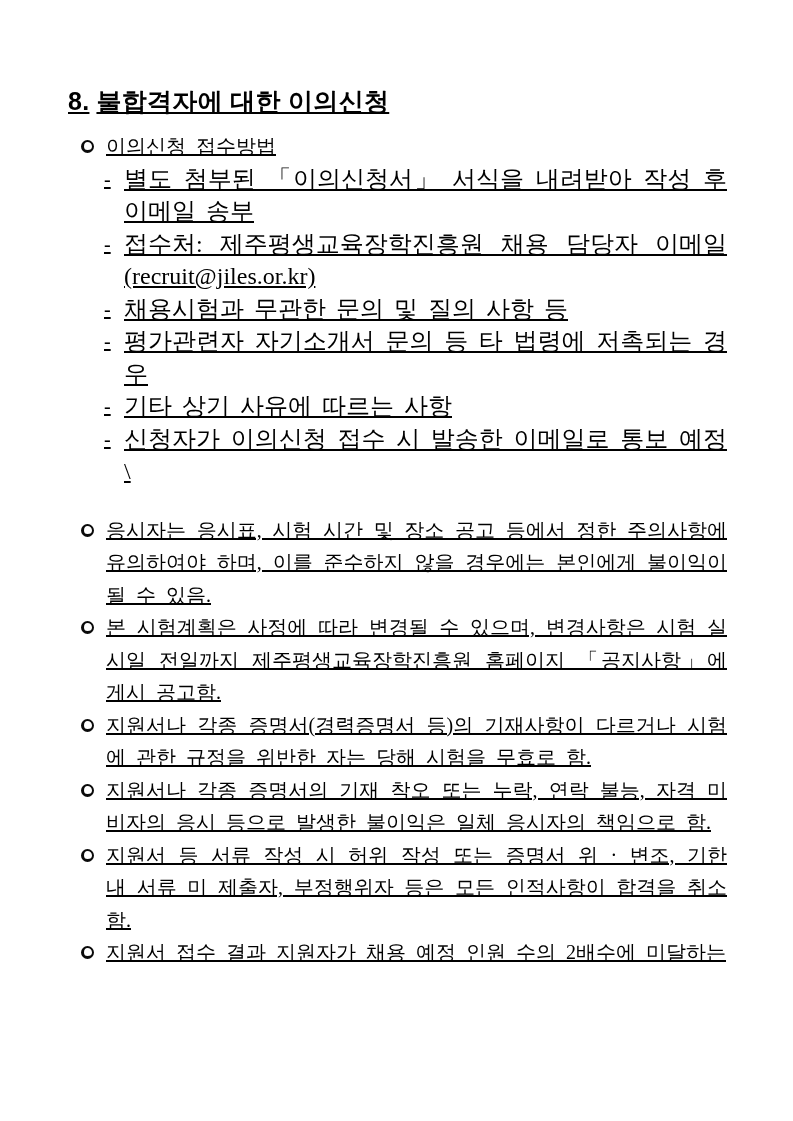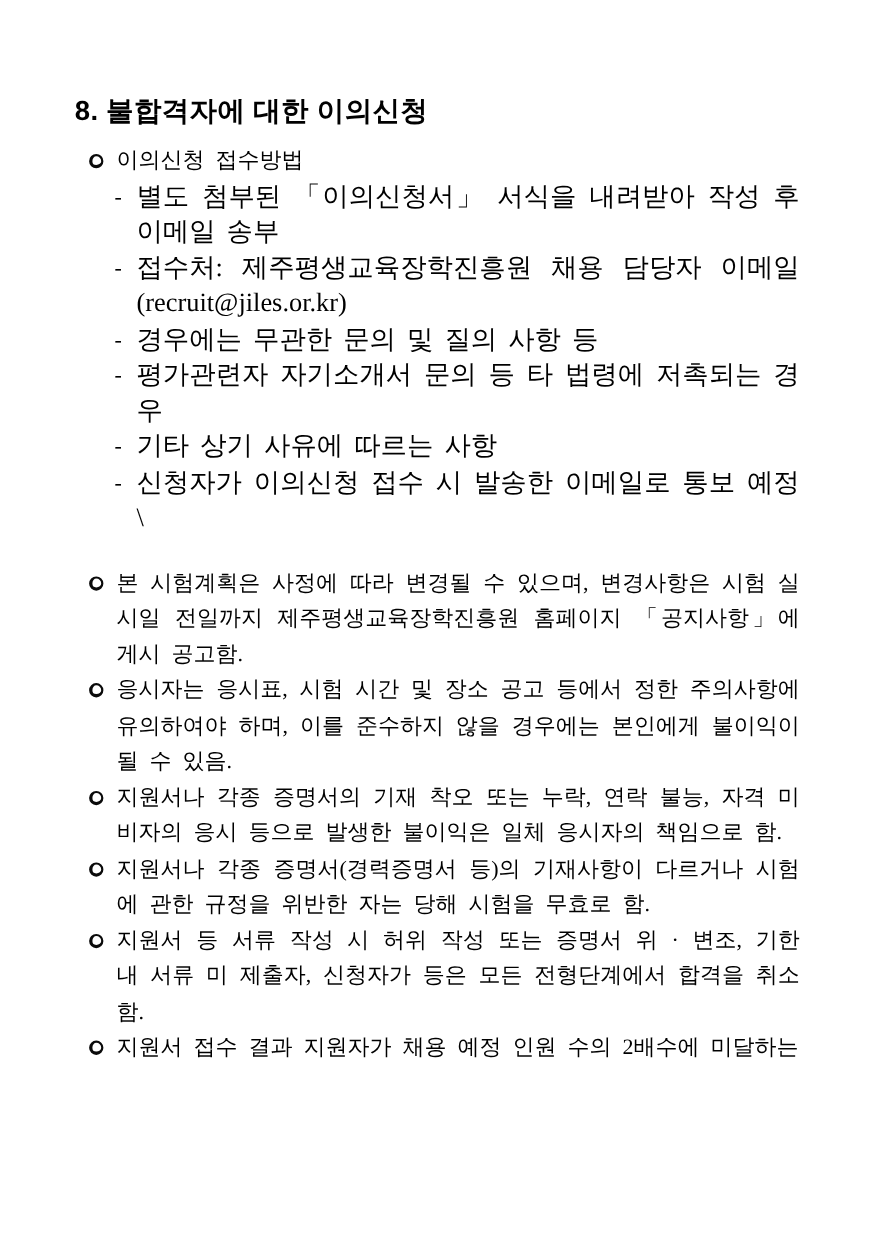--- a/index.html
+++ b/index.html
@@ -16,21 +16,21 @@
     overflow: hidden;
   }
 
   .content {
     position: absolute;
     left: 68px;
     top: 86px;
     width: 659px;
   }
 
-  .section { margin: 0; }
+  .section { margin: 0; text-decoration: underline; }
   .section--second { margin-top: 26px; }
 
   .heading {
     margin: 0 0 14px 0;
     font-family: "Liberation Sans", "DejaVu Sans", sans-serif;
     font-weight: 700;
     font-size: 25px;
     line-height: 30px;
     letter-spacing: 0.3px;
     color: #000000;
@@ -99,21 +99,21 @@
         <span class="dash">-</span>
         <p class="sub-text">별도 첨부된 「이의신청서」 서식을 내려받아 작성 후 이메일 송부</p>
       </div>
       <div class="subitem">
         <span class="dash">-</span>
         <p class="sub-text">접수처: 제주평생교육장학진흥원 채용 담당자 이메일 (recruit@jiles.or.kr)</p>
       </div>
 
       <div class="subitem">
         <span class="dash">-</span>
-        <p class="sub-text">경우에는 무관한 문의 및 질의 사항 등</p>
+        <p class="sub-text">채용시험과 무관한 문의 및 질의 사항 등</p>
       </div>
       <div class="subitem">
         <span class="dash">-</span>
         <p class="sub-text">평가관련자 자기소개서 문의 등 타 법령에 저촉되는 경우</p>
       </div>
       <div class="subitem">
         <span class="dash">-</span>
         <p class="sub-text">기타 상기 사유에 따르는 사항</p>
       </div>
 
@@ -122,45 +122,45 @@
         <p class="sub-text">신청자가 이의신청 접수 시 발송한 이메일로 통보 예정\</p>
       </div>
     </section>
 
     <section class="section section--second">
 
       <div class="item">
         <span class="bullet-col">
             <i class="ring"></i>
           </span>
+        <p class="item-text">응시자는 응시표, 시험 시간 및 장소 공고 등에서 정한 주의사항에 유의하여야 하며, 이를 준수하지 않을 경우에는 본인에게 불이익이 될 수 있음.</p>
+      </div>
+      <div class="item">
+        <span class="bullet-col">
+            <i class="ring"></i>
+          </span>
         <p class="item-text">본 시험계획은 사정에 따라 변경될 수 있으며, 변경사항은 시험 실시일 전일까지 제주평생교육장학진흥원 홈페이지 「공지사항」에 게시 공고함.</p>
       </div>
       <div class="item">
         <span class="bullet-col">
             <i class="ring"></i>
           </span>
-        <p class="item-text">응시자는 응시표, 시험 시간 및 장소 공고 등에서 정한 주의사항에 유의하여야 하며, 이를 준수하지 않을 경우에는 본인에게 불이익이 될 수 있음.</p>
+        <p class="item-text">지원서나 각종 증명서(경력증명서 등)의 기재사항이 다르거나 시험에 관한 규정을 위반한 자는 당해 시험을 무효로 함.</p>
       </div>
       <div class="item">
         <span class="bullet-col">
             <i class="ring"></i>
           </span>
         <p class="item-text">지원서나 각종 증명서의 기재 착오 또는 누락, 연락 불능, 자격 미비자의 응시 등으로 발생한 불이익은 일체 응시자의 책임으로 함.</p>
       </div>
       <div class="item">
         <span class="bullet-col">
             <i class="ring"></i>
           </span>
-        <p class="item-text">지원서나 각종 증명서(경력증명서 등)의 기재사항이 다르거나 시험에 관한 규정을 위반한 자는 당해 시험을 무효로 함.</p>
-      </div>
-      <div class="item">
-        <span class="bullet-col">
-            <i class="ring"></i>
-          </span>
-        <p class="item-text">지원서 등 서류 작성 시 허위 작성 또는 증명서 위 · 변조, 기한 내 서류 미 제출자, 신청자가 등은 모든 전형단계에서 합격을 취소함.</p>
+        <p class="item-text">지원서 등 서류 작성 시 허위 작성 또는 증명서 위 · 변조, 기한 내 서류 미 제출자, 부정행위자 등은 모든 인적사항이 합격을 취소함.</p>
       </div>
       <div class="item">
         <span class="bullet-col">
             <i class="ring"></i>
           </span>
         <p class="item-text">지원서 접수 결과 지원자가 채용 예정 인원 수의 2배수에 미달하는</p>
       </div>
     </section>
 
   </div>

